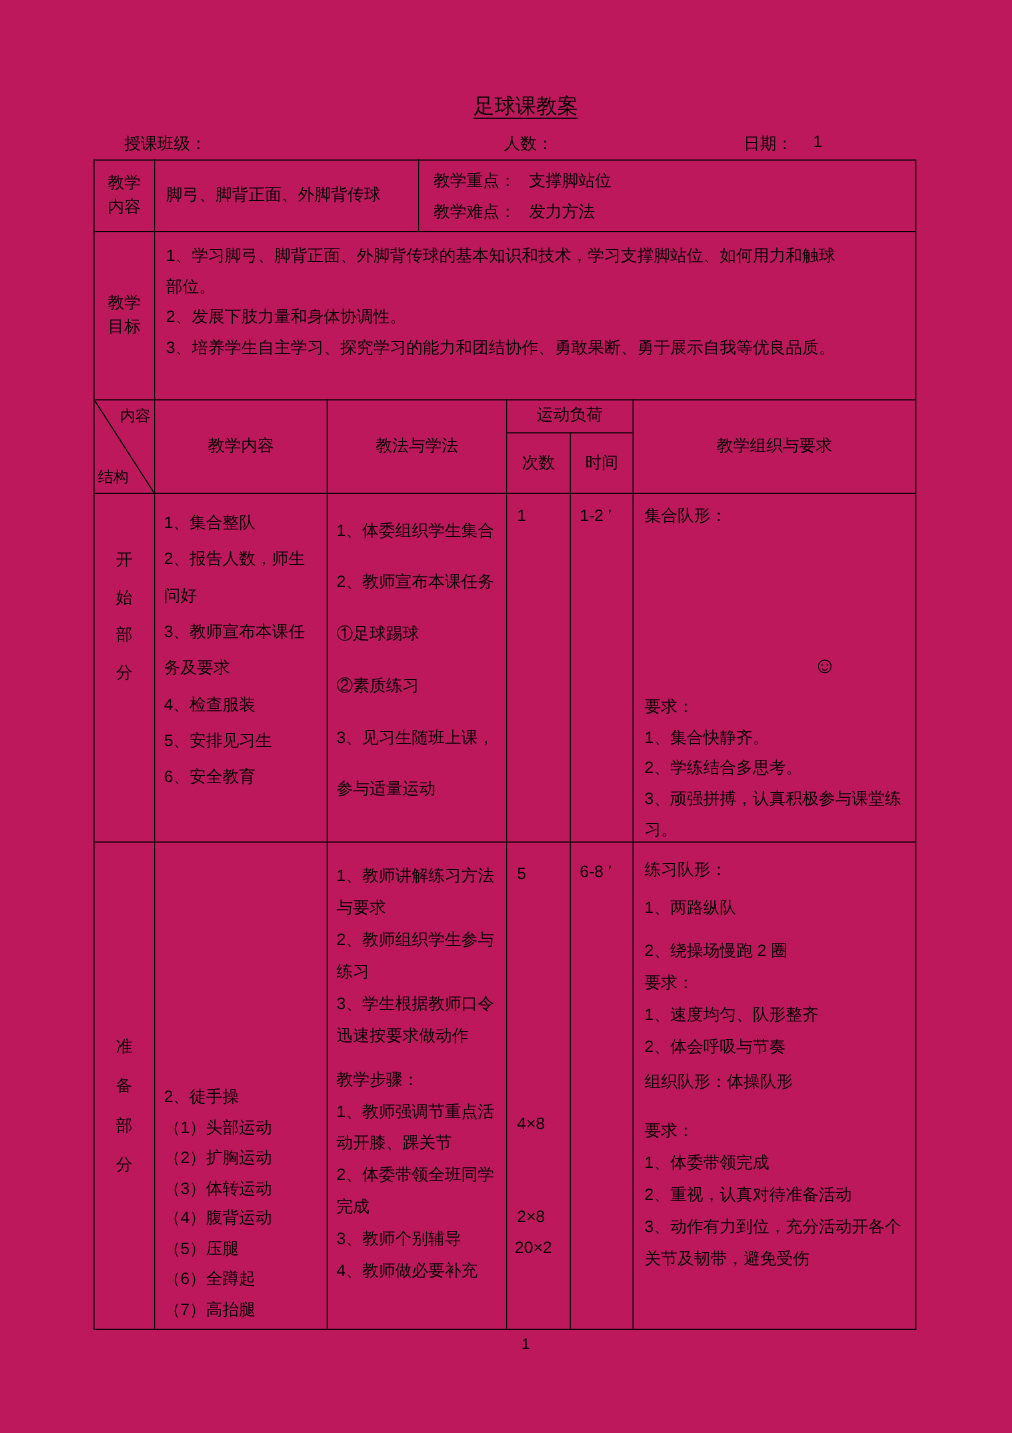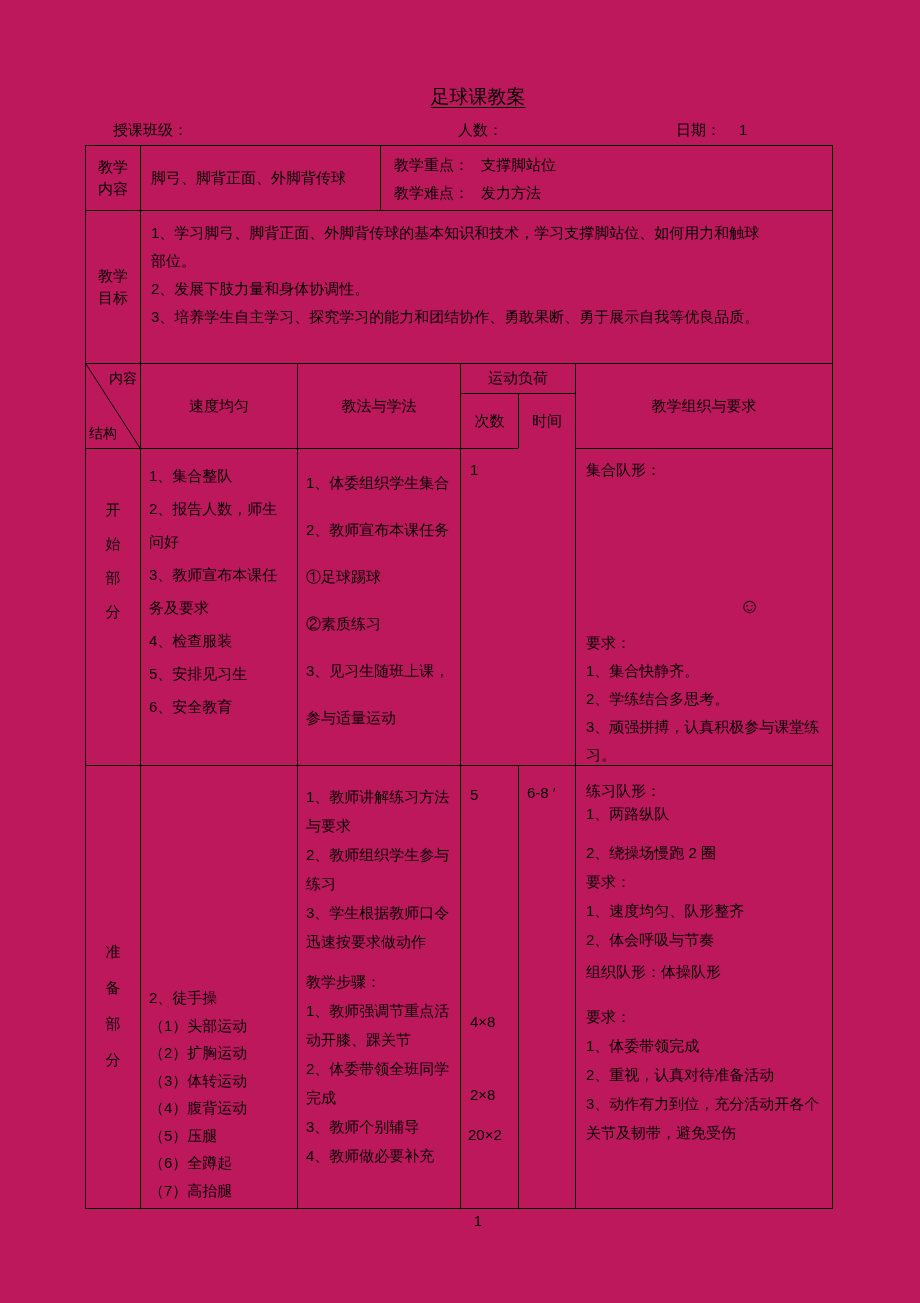--- a/index.html
+++ b/index.html
@@ -84,21 +84,21 @@
 2、发展下肢力量和身体协调性。
 3、培养学生自主学习、探究学习的能力和团结协作、勇敢果断、勇于展示自我等优良品质。</div>
 
     <div class="cell" style="left:0;top:218px;width:55px;height:85px;font-size:14px">
       <svg class="corner-svg" viewBox="0 0 54 84" preserveAspectRatio="none">
         <line x1="0" y1="0" x2="54" y2="84" stroke="#000" stroke-width="1"></line>
       </svg>
       <span style="position:absolute;top:4px;right:3px">内容</span>
       <span style="position:absolute;bottom:4px;left:3px">结构</span>
     </div>
-    <div class="cell center" style="left:55px;top:218px;width:157px;height:85px">速度均匀</div>
+    <div class="cell center" style="left:55px;top:218px;width:157px;height:85px">教学内容</div>
     <div class="cell center" style="left:212px;top:218px;width:163px;height:85px">教法与学法</div>
     <div class="cell center" style="left:375px;top:218px;width:115px;height:30px">运动负荷</div>
     <div class="cell center" style="left:375px;top:248px;width:58px;height:55px">次数</div>
     <div class="cell center" style="left:433px;top:248px;width:57px;height:55px">时间</div>
     <div class="cell center" style="left:490px;top:218px;width:257px;height:85px">教学组织与要求</div>
 
     <div class="cell ml" style="left:0;top:303px;width:55px;height:317px;padding-top:44px;text-align:center;line-height:34px">开
 始
 部
 分</div>
@@ -107,20 +107,21 @@
 3、教师宣布本课任务及要求
 4、检查服装
 5、安排见习生
 6、安全教育</div>
     <div class="cell ml" style="left:212px;top:303px;width:163px;height:317px;padding:10px 8px 0;line-height:47px">1、体委组织学生集合
 2、教师宣布本课任务
 ①足球踢球
 ②素质练习
 3、见习生随班上课，参与适量运动</div>
     <div class="cell" style="left:375px;top:303px;width:58px;height:317px;padding:10px 0 0 9px">1</div>
+    <div class="cell" style="left:433px;top:303px;width:57px;height:317px;padding:10px 0 0 8px">1-2 ′</div>
     <div class="cell" style="left:490px;top:303px;width:257px;height:317px">
       <div style="padding:10px 10px 0">集合队形：</div>
       <span style="position:absolute;left:163px;top:141px;font-size:21px">☺</span>
       <div class="ml" style="position:absolute;left:10px;right:8px;top:180px;line-height:28px">要求：
 1、集合快静齐。
 2、学练结合多思考。
 3、顽强拼搏，认真积极参与课堂练习。</div>
     </div>
 
     <div class="cell ml" style="left:0;top:620px;width:55px;height:443px;padding-top:168px;text-align:center;line-height:36px">准
@@ -143,27 +144,27 @@
 3、学生根据教师口令迅速按要求做动作</div>
       <div class="ml" style="line-height:29px;margin-top:11px">教学步骤：
 1、教师强调节重点活动开膝、踝关节
 2、体委带领全班同学完成
 3、教师个别辅导
 4、教师做必要补充</div>
     </div>
     <div class="cell" style="left:375px;top:620px;width:58px;height:443px">
       <span style="position:absolute;left:9px;top:18px">5</span>
       <span style="position:absolute;left:9px;top:245px">4×8</span>
-      <span style="position:absolute;left:9px;top:318px">2×8</span>
+      <span style="position:absolute;left:9px;top:330px">2×8</span>
       <span style="position:absolute;left:7px;top:358px">20×2</span>
     </div>
     <div class="cell" style="left:433px;top:620px;width:57px;height:443px;padding:16px 0 0 8px">6-8 ′</div>
     <div class="cell" style="left:490px;top:620px;width:257px;height:443px;padding:14px 10px 0">
       <div>练习队形：</div>
-      <div style="">1、两路纵队</div>
+      <div style="margin-top:12px">1、两路纵队</div>
       <div class="ml" style="margin-top:13px;line-height:29px">2、绕操场慢跑 2 圈
 要求：
 1、速度均匀、队形整齐
 2、体会呼吸与节奏</div>
       <div style="margin-top:7px">组织队形：体操队形</div>
       <div class="ml" style="margin-top:18px;line-height:29px">要求：
 1、体委带领完成
 2、重视，认真对待准备活动
 3、动作有力到位，充分活动开各个关节及韧带，避免受伤</div>
     </div>

